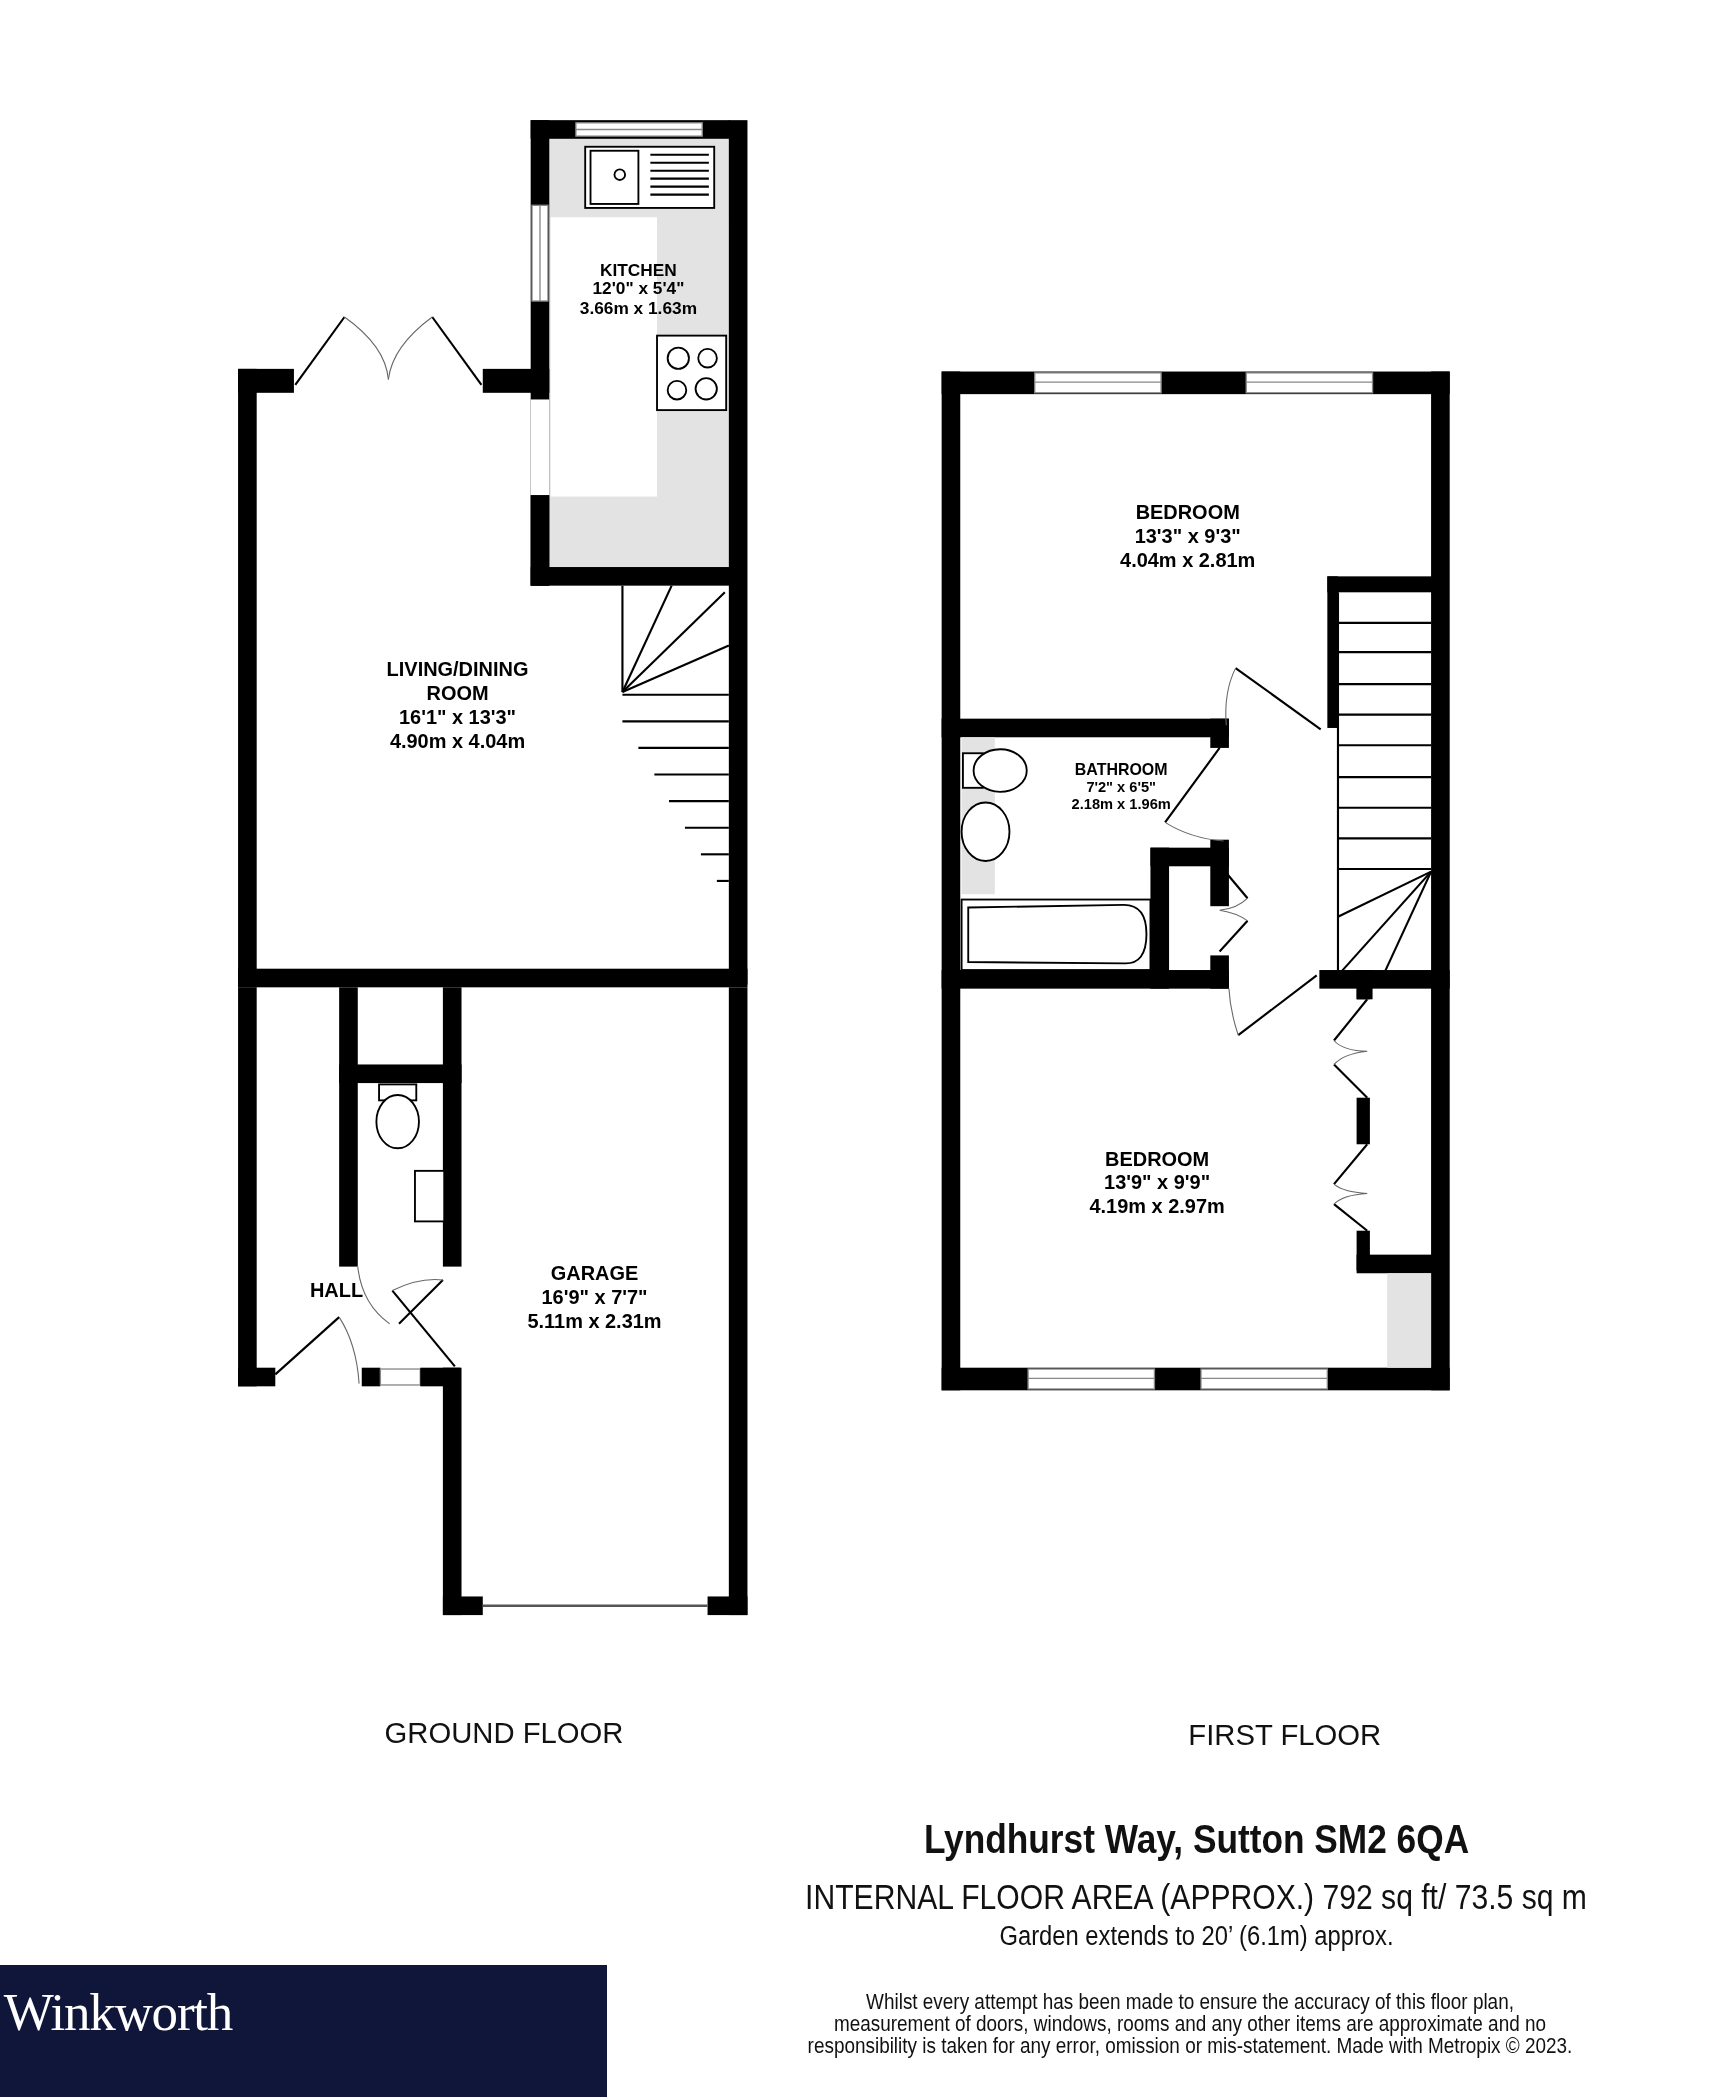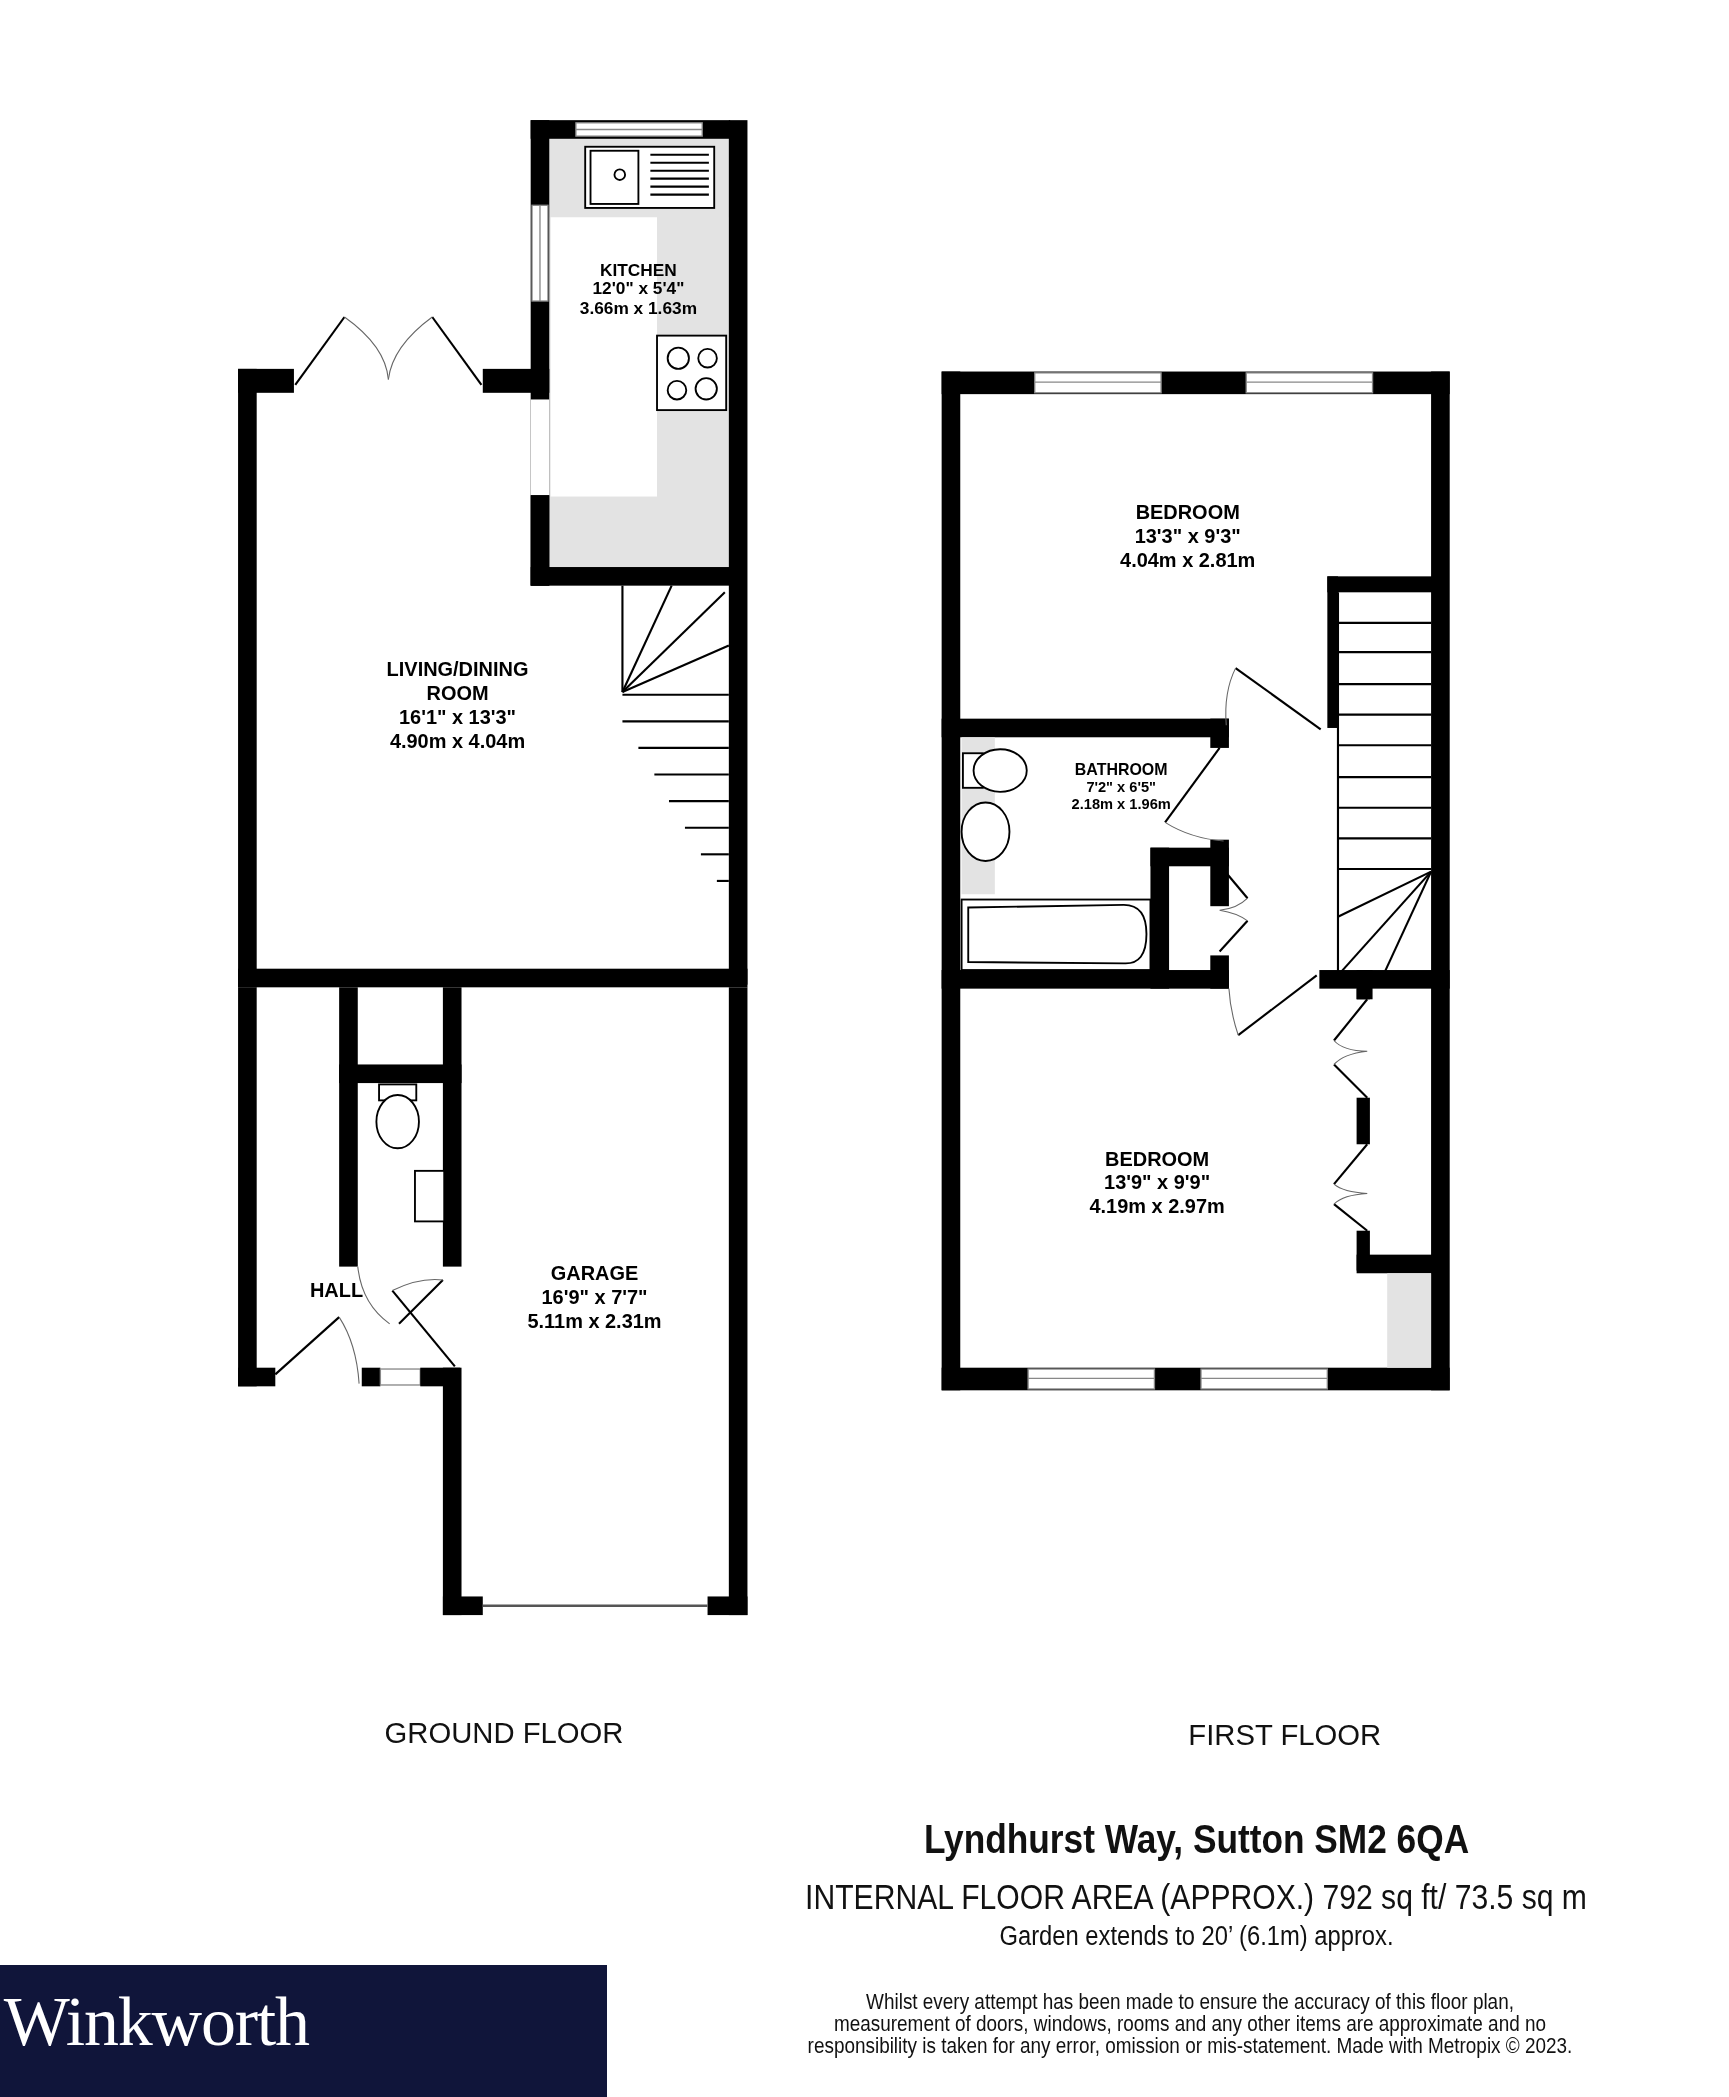--- a/index.html
+++ b/index.html
@@ -12,21 +12,21 @@
   .arc{stroke:#666;stroke-width:0.8;fill:none;}
   .shade{fill:#e3e3e3;}
   .rlabel{font-family:"Liberation Sans",sans-serif;font-weight:bold;text-anchor:middle;fill:#000;}
   .floorlbl{font-family:"Liberation Sans",sans-serif;font-size:22px;text-anchor:middle;fill:#111;}
   .info{position:absolute;text-align:center;color:#111;white-space:nowrap;}
   #addr{left:734px;top:1816px;width:925px;font-size:41px;font-weight:bold;transform:scaleX(0.86);transform-origin:center;}
   #area{left:672px;top:1877px;width:1048px;font-size:35px;transform:scaleX(0.86);transform-origin:center;}
   #garden{left:734px;top:1921px;width:925px;font-size:27px;transform:scaleX(0.88);transform-origin:center;}
   #disc{left:666px;top:1991px;width:1048px;font-size:22px;line-height:22px;transform:scaleX(0.86);transform-origin:center;}
   #banner{position:absolute;left:0;top:1965px;width:607px;height:133px;background:#10153a;}
-  #brand{position:absolute;left:3.7px;top:17.3px;font-family:"Liberation Serif",serif;color:#fff;font-size:70px;letter-spacing:-1.2px;}
+  #brand{position:absolute;left:3.7px;top:17.3px;font-family:"Liberation Serif",serif;color:#fff;font-size:53px;letter-spacing:-1.2px;}
 </style>
 </head>
 <body>
 
 <svg id="plan" viewBox="0 0 1300 1576" xmlns="http://www.w3.org/2000/svg">
 
   <g>
 
     <rect class="shade" x="413" y="103" width="135" height="335"></rect>
     <rect class="shade" x="413" y="103" width="135" height="60"></rect>

